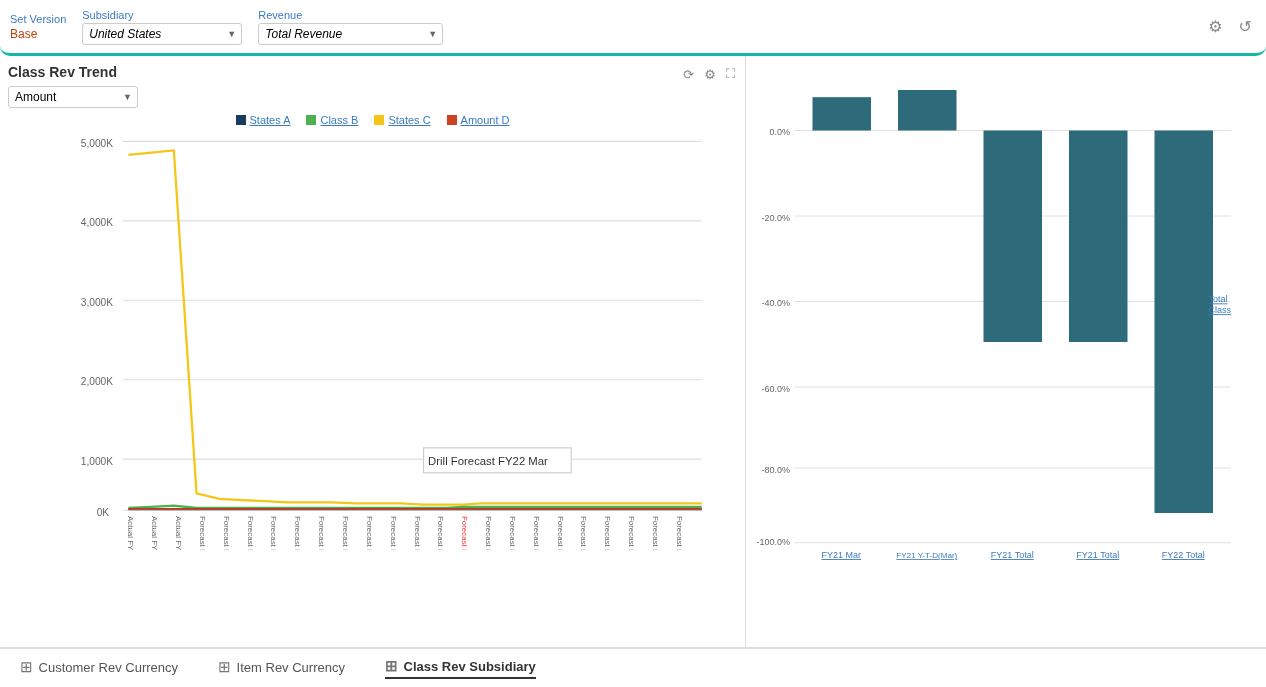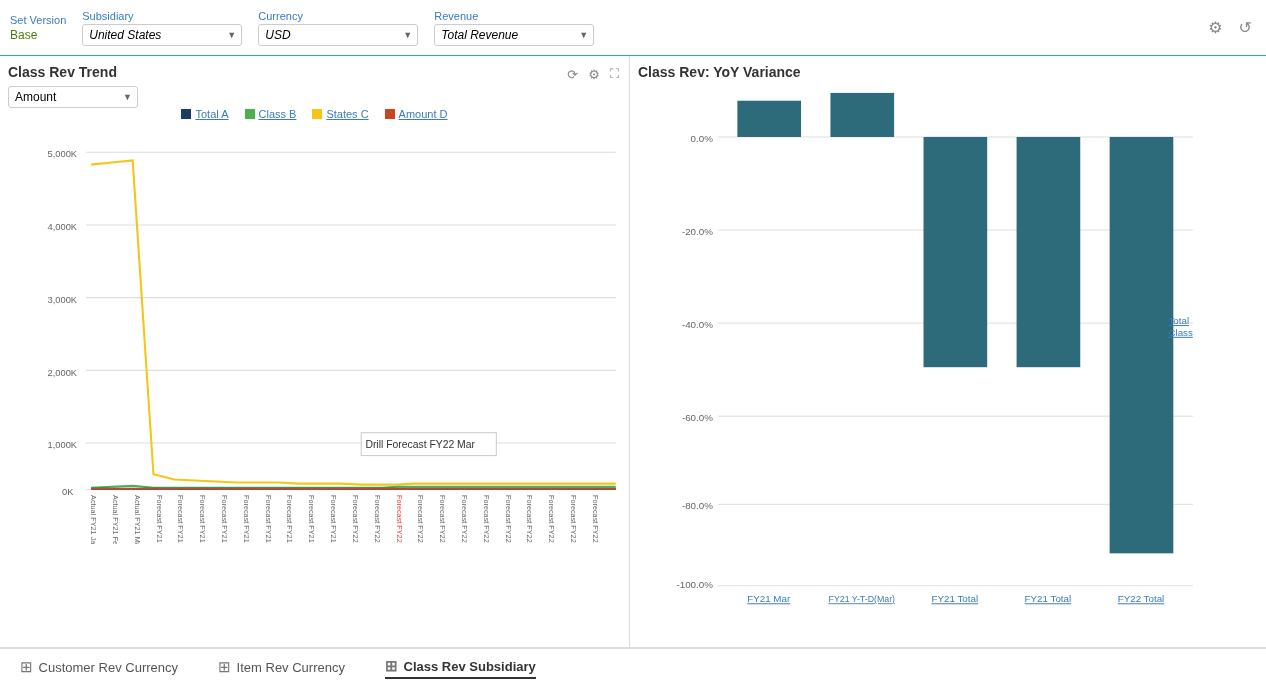--- a/index.html
+++ b/index.html
@@ -3,27 +3,28 @@
   <meta charset="utf-8">
   <style>
     * { box-sizing: border-box; margin: 0; padding: 0; }
     body { font-family: Arial, sans-serif; font-size: 12px; background: #fff; color: #333; width: 1266px; height: 687px; overflow: hidden; }
 
     
     .top-bar {
       display: flex;
       align-items: center;
       padding: 24px 10px;
-      border-bottom: 1px solid #14b8a6;
+      border-bottom: 3px solid #14b8a6;
       gap: 16px;
       height: 56px;
+      border-radius: 10px;
     }
     .top-bar-item { display: flex; flex-direction: column; gap: 2px; }
     .top-bar-label { font-size: 11px; color: #3a7bbf; }
-    .top-bar-value { font-size: 12px; color: #4d7c0f; }
+    .top-bar-value { font-size: 12px; color: #c2410c; }
     .top-bar select, .top-bar .select-box {
       border: 1px solid #ccc;
       border-radius: 3px;
       padding: 3px 24px 3px 6px;
       font-size: 12px;
       background: #fff;
       cursor: pointer;
       appearance: none;
       -webkit-appearance: none;
       position: relative;
@@ -38,40 +39,40 @@
       font-size: 9px;
       color: #666;
       position: absolute;
       right: 6px;
       top: 50%;
       transform: translateY(-50%);
       pointer-events: none;
     }
     .top-bar select { width: 160px; }
     .top-bar select.currency { width: 160px; }
-    .top-bar select.account { width: 160px; }
+    .top-bar select.account { width: 185px; }
     .top-bar-icons { margin-left: auto; display: flex; gap: 8px; align-items: center; }
     .icon-btn {
       background: none;
       border: none;
       cursor: pointer;
       color: #888;
       font-size: 16px;
       padding: 4px;
     }
 
     
     .main-content {
       display: flex;
       height: calc(687px - 56px - 40px);
     }
 
     
     .left-panel {
-      width: 630px;
+      width: 746px;
       border-right: 1px solid #ddd;
       padding: 8px;
       position: relative;
     }
     .panel-title {
       font-size: 14px;
       font-weight: bold;
       color: #333;
       margin-bottom: 6px;
     }
@@ -90,21 +91,21 @@
       cursor: pointer;
       color: #888;
       font-size: 13px;
       padding: 2px;
     }
 
     
     .amount-dropdown {
       display: inline-block;
       position: relative;
-      margin-bottom: 0;
+      margin-bottom: 6px;
     }
     .amount-dropdown select {
       border: 1px solid #ccc;
       border-radius: 3px;
       padding: 3px 24px 3px 6px;
       font-size: 12px;
       background: #fff;
       width: 130px;
       appearance: none;
       -webkit-appearance: none;
@@ -185,30 +186,20 @@
     <span class="top-bar-value">Base</span>
   </div>
   <div class="top-bar-item">
     <span class="top-bar-label">Subsidiary</span>
     <div class="select-wrapper">
       <select>
         <option>United States</option>
         <option>Global</option>
         <option>UK</option>
         <option>Canada</option>
-      </select>
-    </div>
-  </div>
-  <div class="top-bar-item">
-    <span class="top-bar-label">Currency</span>
-    <div class="select-wrapper">
-      <select class="currency">
-        <option>USD</option>
-        <option>EUR</option>
-        <option>GBP</option>
       </select>
     </div>
   </div>
   <div class="top-bar-item">
     <span class="top-bar-label">Revenue</span>
     <div class="select-wrapper">
       <select class="account">
         <option>Total Revenue</option>
         <option>Net Revenue</option>
         <option>Gross Profit</option>
@@ -246,21 +237,21 @@
         <option>Amount</option>
         <option>Count</option>
         <option>Percentage</option>
       </select>
     </div>
 
     
     <div class="legend">
       <div class="legend-item">
         <span class="legend-dot" style="background:#1a3c5e;"></span>
-        <a class="legend-link">Total A</a>
+        <a class="legend-link">States A</a>
       </div>
       <div class="legend-item">
         <span class="legend-dot" style="background:#4caf50;"></span>
         <a class="legend-link">Class B</a>
       </div>
       <div class="legend-item">
         <span class="legend-dot" style="background:#f5c518;"></span>
         <a class="legend-link">States C</a>
       </div>
       <div class="legend-item">
@@ -322,21 +313,20 @@
           <text transform="translate(483,0) rotate(90)" font-size="7" fill="#666">Forecast FY22 Dec</text>
         </g>
 
         <rect x="340" y="280" width="130" height="22" fill="white" stroke="#ccc" stroke-width="1"></rect>
         <text x="344" y="295" font-size="10" fill="#333">Drill Forecast FY22 Mar</text>
       </svg>
     </div>
   </div>
 
   <div class="right-panel">
-    <div class="panel-title" style="margin-bottom:8px;">Class Rev: YoY Variance</div>
 
     
     <svg viewBox="0 0 560 540" style="width:100%;height:92%;">
 
       <text x="40" y="55" font-size="10" fill="#666" text-anchor="end">0.0%</text>
       <text x="40" y="150" font-size="10" fill="#666" text-anchor="end">-20.0%</text>
       <text x="40" y="245" font-size="10" fill="#666" text-anchor="end">-40.0%</text>
       <text x="40" y="340" font-size="10" fill="#666" text-anchor="end">-60.0%</text>
       <text x="40" y="430" font-size="10" fill="#666" text-anchor="end">-80.0%</text>
       <text x="40" y="510" font-size="10" fill="#666" text-anchor="end">-100.0%</text>

